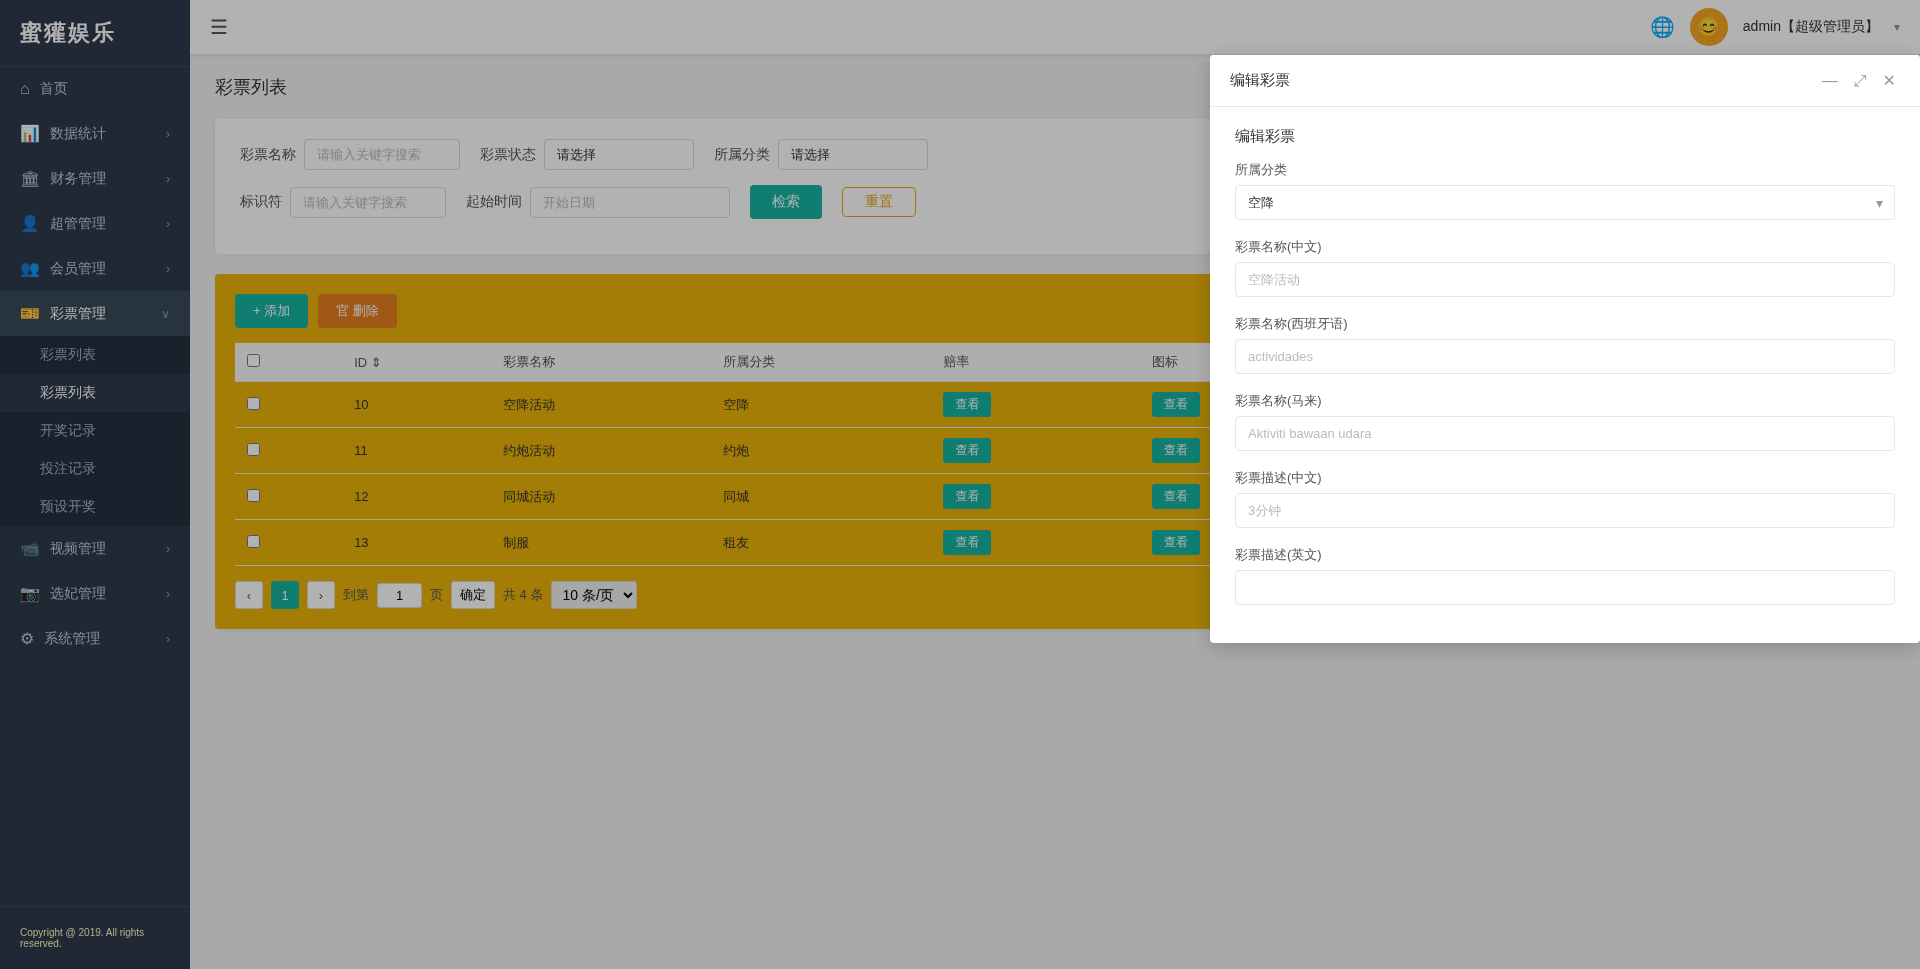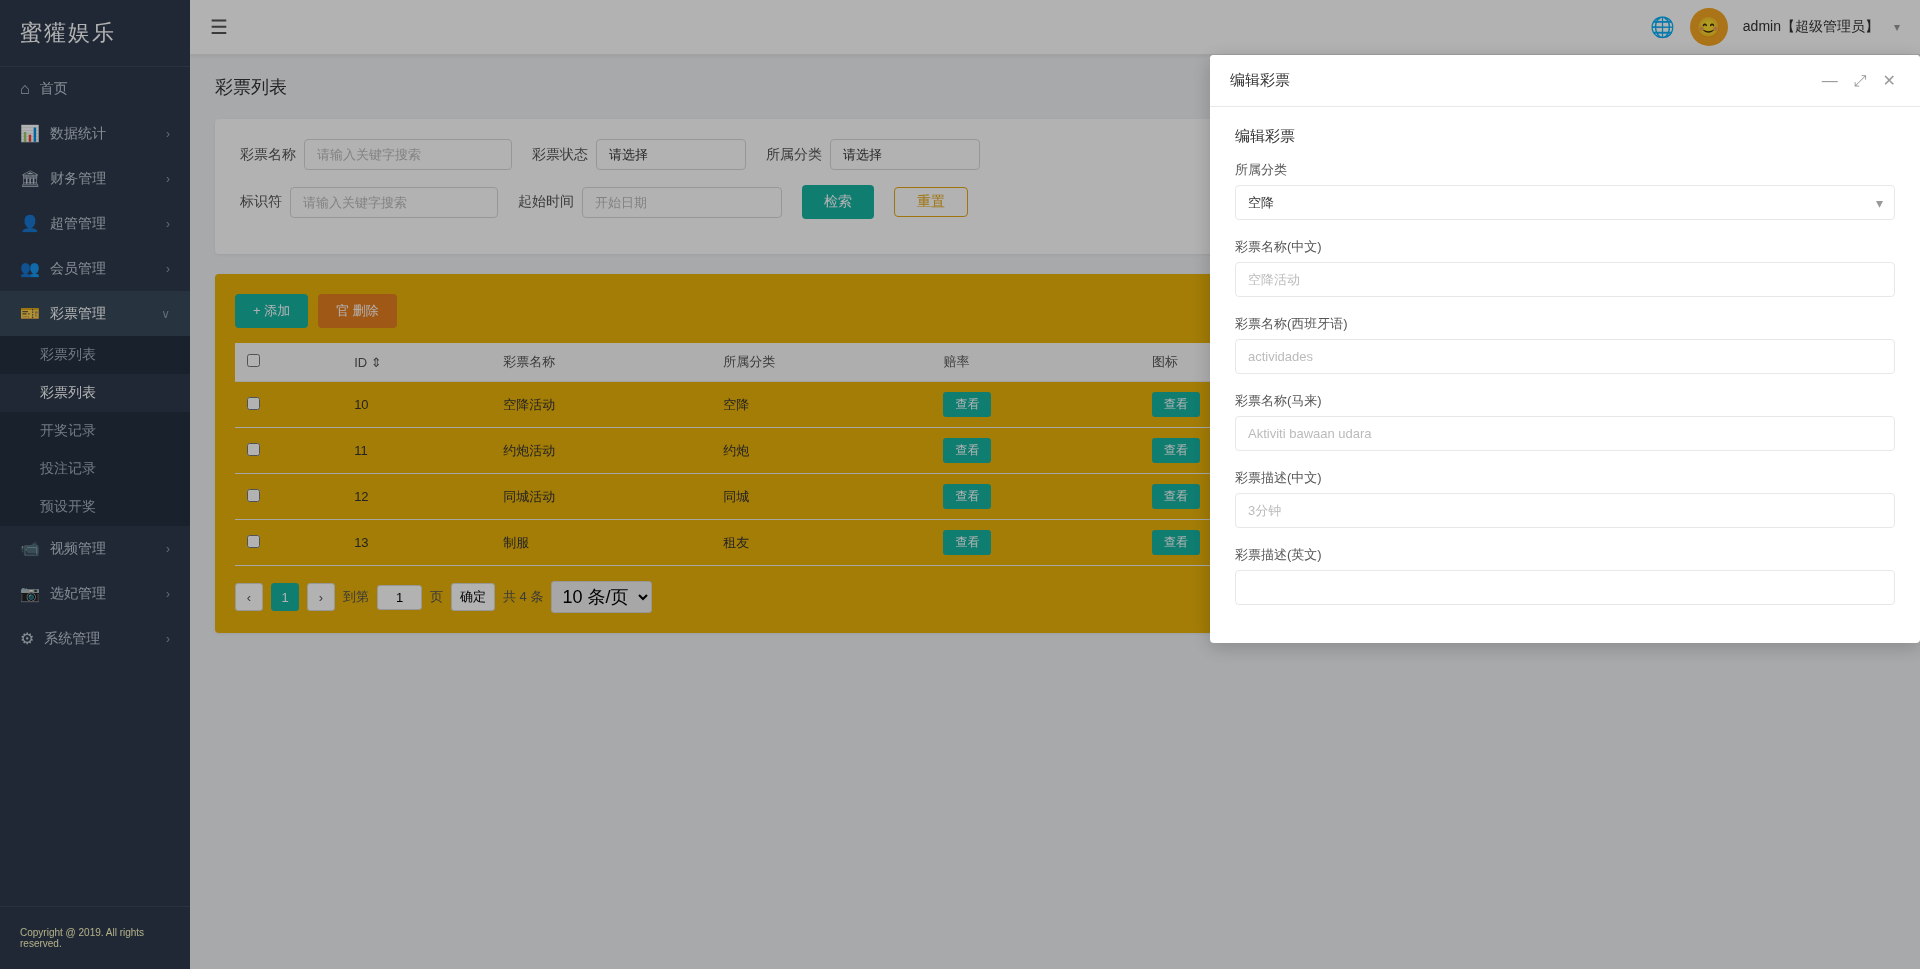--- a/index.html
+++ b/index.html
@@ -12,21 +12,21 @@
       background: #2d3a4b;
       color: #fff;
       display: flex;
       flex-direction: column;
       height: 100vh;
       overflow-y: auto;
     }
     .sidebar-logo {
       padding: 18px 20px;
       font-size: 22px;
-      font-weight: normal;
+      font-weight: bold;
       color: #fff;
       border-bottom: 1px solid #3a4a5c;
       letter-spacing: 2px;
     }
     .sidebar-nav { flex: 1; }
     .nav-item {
       display: flex;
       align-items: center;
       padding: 13px 20px;
       color: #c0cad6;
@@ -103,21 +103,21 @@
     .search-field label { color: #555; white-space: nowrap; font-size: 14px; }
     .search-field input, .search-field select {
       border: 1px solid #d9d9d9;
       border-radius: 4px;
       padding: 7px 12px;
       font-size: 13px;
       color: #333;
       outline: none;
       background: #fff;
     }
-    .search-field input { width: 208px; }
+    .search-field input { width: 156px; }
     .search-field select { width: 150px; }
     .search-field .date-input { width: 200px; color: #bbb; }
     .btn-search {
       background: #17b3a3;
       color: #fff;
       border: none;
       border-radius: 4px;
       padding: 8px 22px;
       cursor: pointer;
       font-size: 14px;
@@ -206,21 +206,21 @@
       border-radius: 3px;
       background: #fff;
       cursor: pointer;
       display: flex; align-items: center; justify-content: center;
       font-size: 13px;
       color: #555;
     }
     .page-btn.active { background: #17b3a3; color: #fff; border-color: #17b3a3; }
     .page-input { width: 45px; border: 1px solid #d9d9d9; border-radius: 3px; padding: 4px 6px; text-align: center; font-size: 13px; }
     .page-confirm { border: 1px solid #d9d9d9; border-radius: 3px; padding: 4px 8px; background: #fff; cursor: pointer; font-size: 13px; }
-    .page-select { border: 1px solid #d9d9d9; border-radius: 3px; padding: 4px 6px; font-size: 18px; }
+    .page-select { border: 1px solid #d9d9d9; border-radius: 3px; padding: 4px 6px; font-size: 14px; }
 
     
     .modal-overlay {
       position: fixed;
       top: 0; left: 0; right: 0; bottom: 0;
       background: rgba(0,0,0,0.3);
       z-index: 100;
       display: flex;
       align-items: flex-start;
       justify-content: center;

